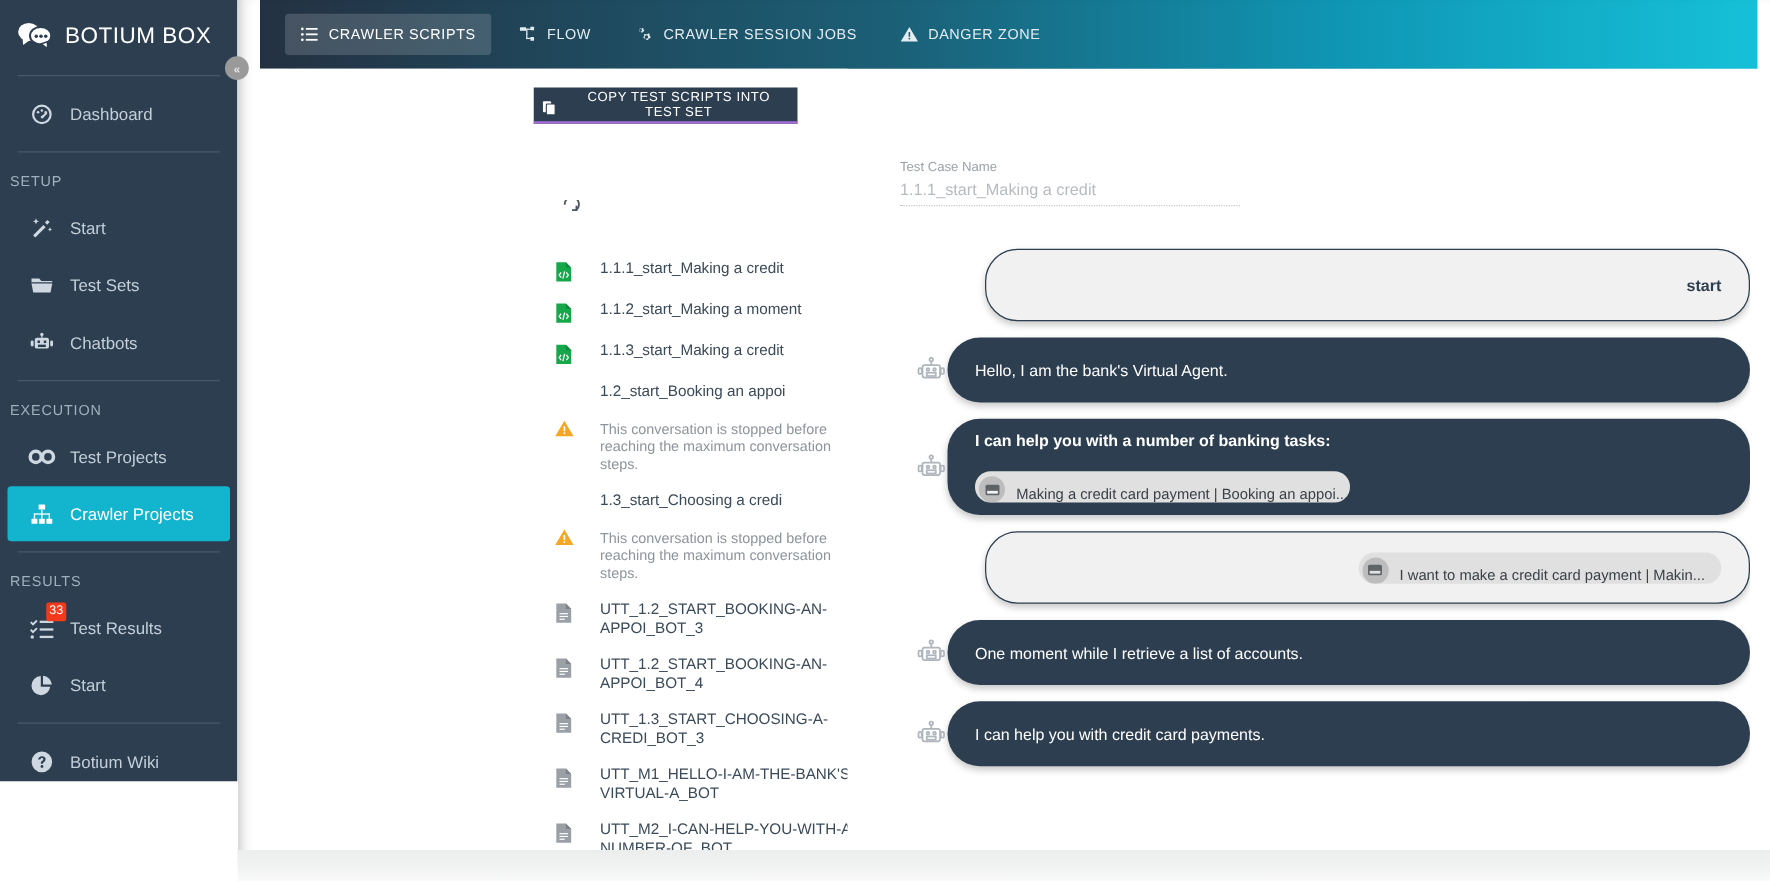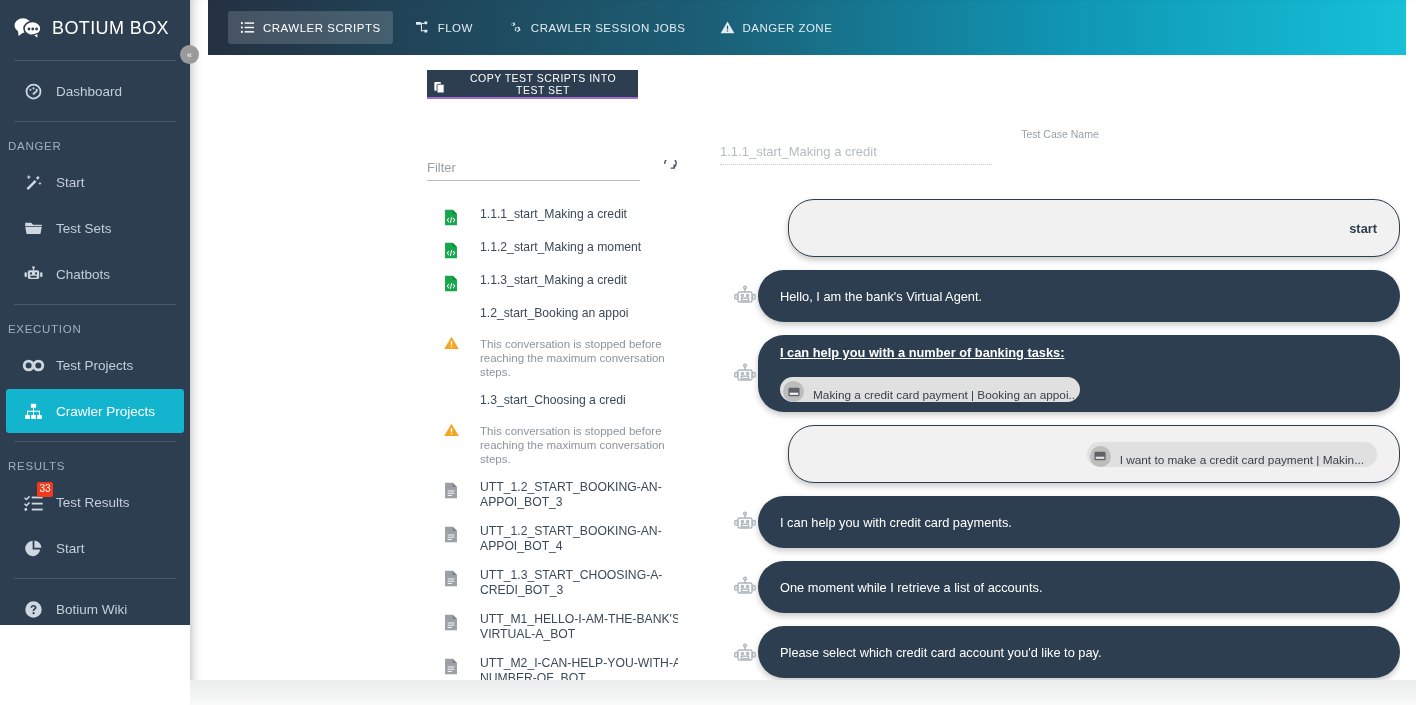--- a/index.html
+++ b/index.html
@@ -125,21 +125,21 @@
   .script-title { font-size: 12.2px; color: #3b4a58; line-height: 15px; }
   .script-sub { font-size: 11.5px; color: #8d949b; line-height: 14px; margin-top: 16px; }
   .script-item.warn { align-items: center; }
   .script-item.warn .script-ic { padding-top: 0; }
 
   
   #chat-panel {
     position: absolute; left: 510px; top: 55px;
     width: 700px; height: 625px; overflow: hidden;
   }
-  #tc-label { font-size: 10.5px; color: #9aa0a6; margin: 73px 0 0 20px; text-align: center; }
+  #tc-label { font-size: 10.5px; color: #9aa0a6; margin: 73px 0 0 20px; }
   #tc-value {
     margin: 4px 0 0 20px; width: 272px;
     font-size: 13px; color: #b6bbc0;
     border-bottom: 1px dotted #c5c9cd; padding-bottom: 5px;
   }
 
   .msg-row { display: flex; align-items: center; margin-top: 13px; position: relative; }
   .msg-row.bot { padding-left: 58px; }
   .msg-row.user { padding-left: 88px; }
 
@@ -164,21 +164,21 @@
     display: inline-flex; align-items: flex-end; gap: 9px;
     background: #e0e0e0; color: #3b4048;
     border-radius: 16px; height: 25px; padding: 0 13px 0 3px;
     font-size: 11.8px; font-weight: normal; max-width: 300px;
     white-space: nowrap; overflow: hidden;
   }
   .chip .chip-ic {
     width: 21px; height: 21px; border-radius: 50%; background: #bdbdbd;
     display: flex; align-items: center; justify-content: center; flex: 0 0 21px;
   }
-  .msg-title { font-weight: bold; margin-bottom: 17px; text-decoration: underline; }
+  .msg-title { font-weight: bold; margin-bottom: 17px; }
 
   
   #bottom-band {
     position: absolute; left: 0; bottom: 0; width: 1226px; height: 25px;
     background: linear-gradient(180deg, #eceded 0%, #f2f3f3 60%, #fafafa 100%);
     z-index: 25;
   }
   #left-band {
     position: absolute; left: 0; bottom: 0; width: 190px; height: 12px;
     background: #ffffff; z-index: 26;
@@ -214,21 +214,21 @@
           <circle cx="12" cy="8.4" r="1.2"></circle>
           <circle cx="15.5" cy="10" r="1.2"></circle>
         <path d="M12 13.2l4-3.2 1.1 1.3-3.6 3.6a1.3 1.3 0 11-1.5-1.7z"></path>
       </svg>
     </span>
     <span class="si-lb">Dashboard</span>
   </div>
 
   <div class="side-divider"></div>
 
-  <div class="side-section">DANGER</div>
+  <div class="side-section">SETUP</div>
 
   <div class="side-item">
     <span class="si-ic">
       <svg width="21" height="21" viewBox="0 0 24 24" fill="#cfd8e0">
         <path d="M4 18.6l9.4-9.4 2 2L6 20.6z"></path>
         <path d="M14.8 6.8l2 2 2.3-2.3-2-2z"></path>
         <path d="M6.6 3l.8 2 2 .8-2 .8-.8 2-.8-2-2-.8 2-.8z"></path>
         <path d="M19.4 11.2l.6 1.4 1.4.6-1.4.6-.6 1.4-.6-1.4-1.4-.6 1.4-.6z"></path>
       </svg>
     </span>
@@ -400,21 +400,20 @@
       <span>
         <svg width="13" height="13" viewBox="0 0 24 24" fill="#fff">
           <rect x="2.5" y="2" width="12" height="16" rx="1.4"></rect>
           <rect x="7.5" y="6" width="13" height="16" rx="1.4" fill="#fff" stroke="#2c3e50" stroke-width="1.6"></rect>
         </svg>
       </span>
       <span>COPY TEST SCRIPTS INTO TEST SET</span>
     </button>
 
     <div id="filter-row">
-      <input id="filter-input" type="text" placeholder="Filter" style="">
       <span style="margin-left:20px;">
         <svg width="17" height="17" viewBox="0 0 24 24" fill="none" stroke="#4a5560" stroke-width="2">
           <path d="M20 6.5v5h-5"></path>
           <path d="M19.4 11.3A8 8 0 106.8 5.4"></path>
         </svg>
       </span>
     </div>
 
     <div id="script-list">
 
@@ -665,58 +664,41 @@
           <rect x="1.8" y="10.5" width="2.6" height="4.6" rx="1"></rect>
           <rect x="19.6" y="10.5" width="2.6" height="4.6" rx="1"></rect>
           <circle cx="12" cy="3.6" r="1.4"></circle>
             <path d="M12 5v3"></path>
           <circle cx="9.4" cy="11.6" r="1.1"></circle>
             <circle cx="14.6" cy="11.6" r="1.1"></circle>
           <rect x="8.4" y="14.2" width="7.2" height="2.6"></rect>
         </svg>
       </span>
       <div class="bubble-bot">
-        <span>I can help you with credit card payments.</span>
+        <span>One moment while I retrieve a list of accounts.</span>
       </div>
     </div>
 
     <div class="msg-row bot">
       <span class="bot-ava">
         <svg width="24" height="24" viewBox="0 0 24 24" fill="none" stroke="#aeb5bc" stroke-width="1.4">
           <rect x="5" y="8" width="14" height="10" rx="1.6"></rect>
           <rect x="1.8" y="10.5" width="2.6" height="4.6" rx="1"></rect>
           <rect x="19.6" y="10.5" width="2.6" height="4.6" rx="1"></rect>
           <circle cx="12" cy="3.6" r="1.4"></circle>
             <path d="M12 5v3"></path>
           <circle cx="9.4" cy="11.6" r="1.1"></circle>
             <circle cx="14.6" cy="11.6" r="1.1"></circle>
           <rect x="8.4" y="14.2" width="7.2" height="2.6"></rect>
         </svg>
       </span>
       <div class="bubble-bot">
-        <span>One moment while I retrieve a list of accounts.</span>
-      </div>
-    </div>
-
-    <div class="msg-row bot">
-      <span class="bot-ava" style="top:16px;">
-        <svg width="24" height="24" viewBox="0 0 24 24" fill="none" stroke="#aeb5bc" stroke-width="1.4">
-          <rect x="5" y="8" width="14" height="10" rx="1.6"></rect>
-          <rect x="1.8" y="10.5" width="2.6" height="4.6" rx="1"></rect>
-          <rect x="19.6" y="10.5" width="2.6" height="4.6" rx="1"></rect>
-          <circle cx="12" cy="3.6" r="1.4"></circle>
-            <path d="M12 5v3"></path>
-          <circle cx="9.4" cy="11.6" r="1.1"></circle>
-            <circle cx="14.6" cy="11.6" r="1.1"></circle>
-          <rect x="8.4" y="14.2" width="7.2" height="2.6"></rect>
-        </svg>
-      </span>
-      <div class="bubble-bot">
-        <span>Please select which credit card account you'd like to pay.</span>
-      </div>
-    </div>
+        <span>I can help you with credit card payments.</span>
+      </div>
+    </div>
+
 
   </div>
 
   <div id="bottom-band"></div>
   <div id="page-shadow"></div>
 </div>
 <div id="left-band"></div>
 
 </body></html>

